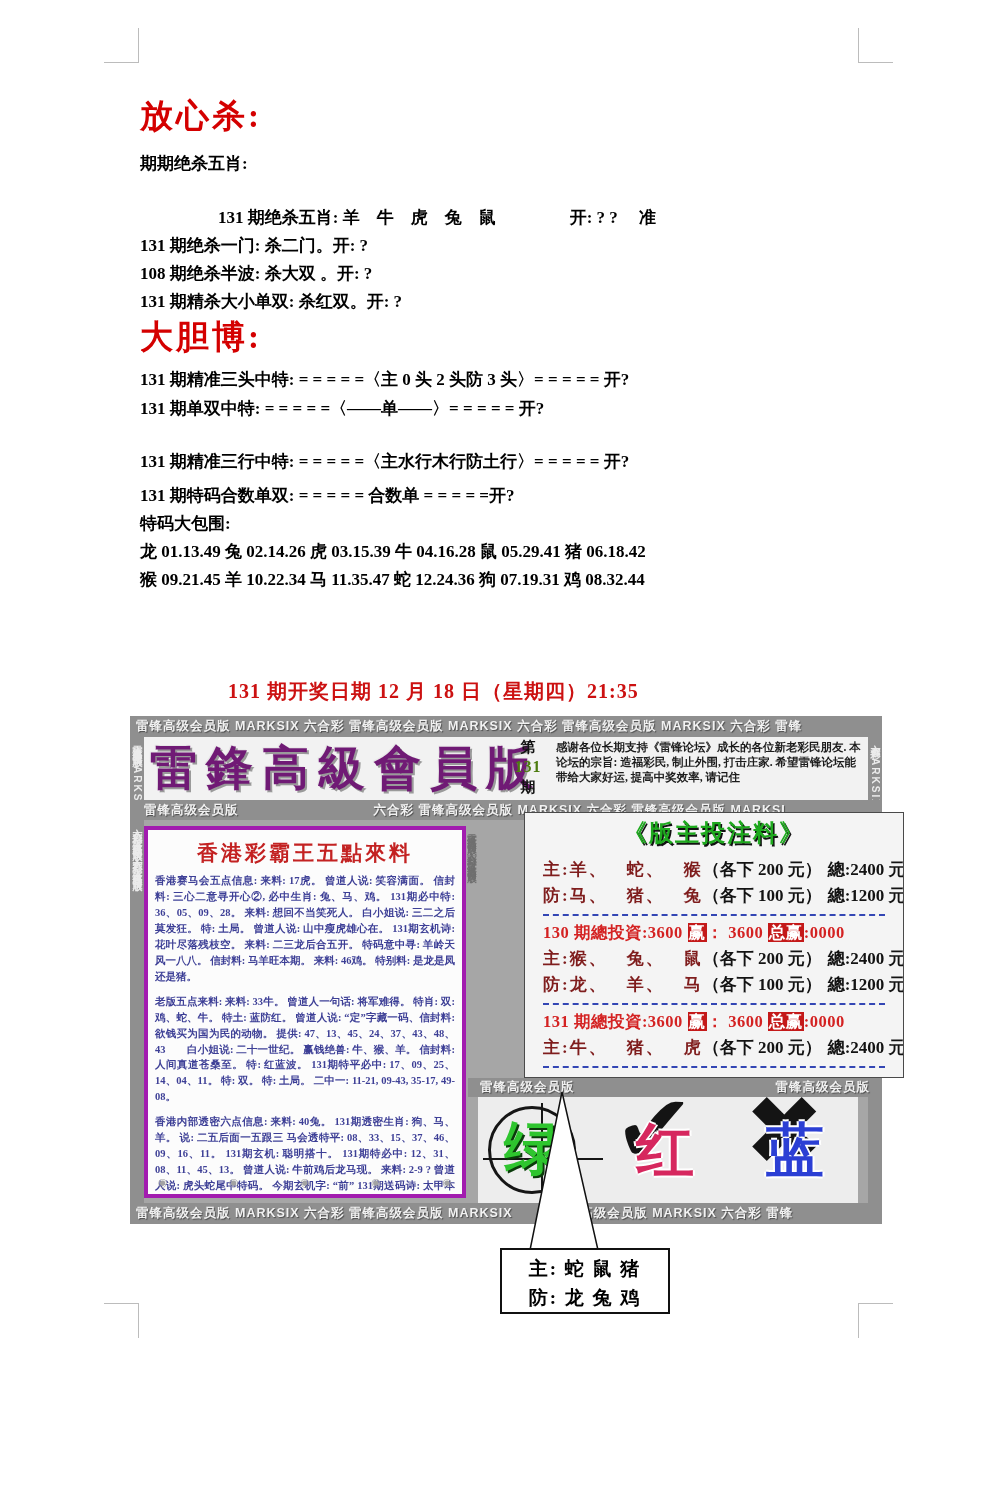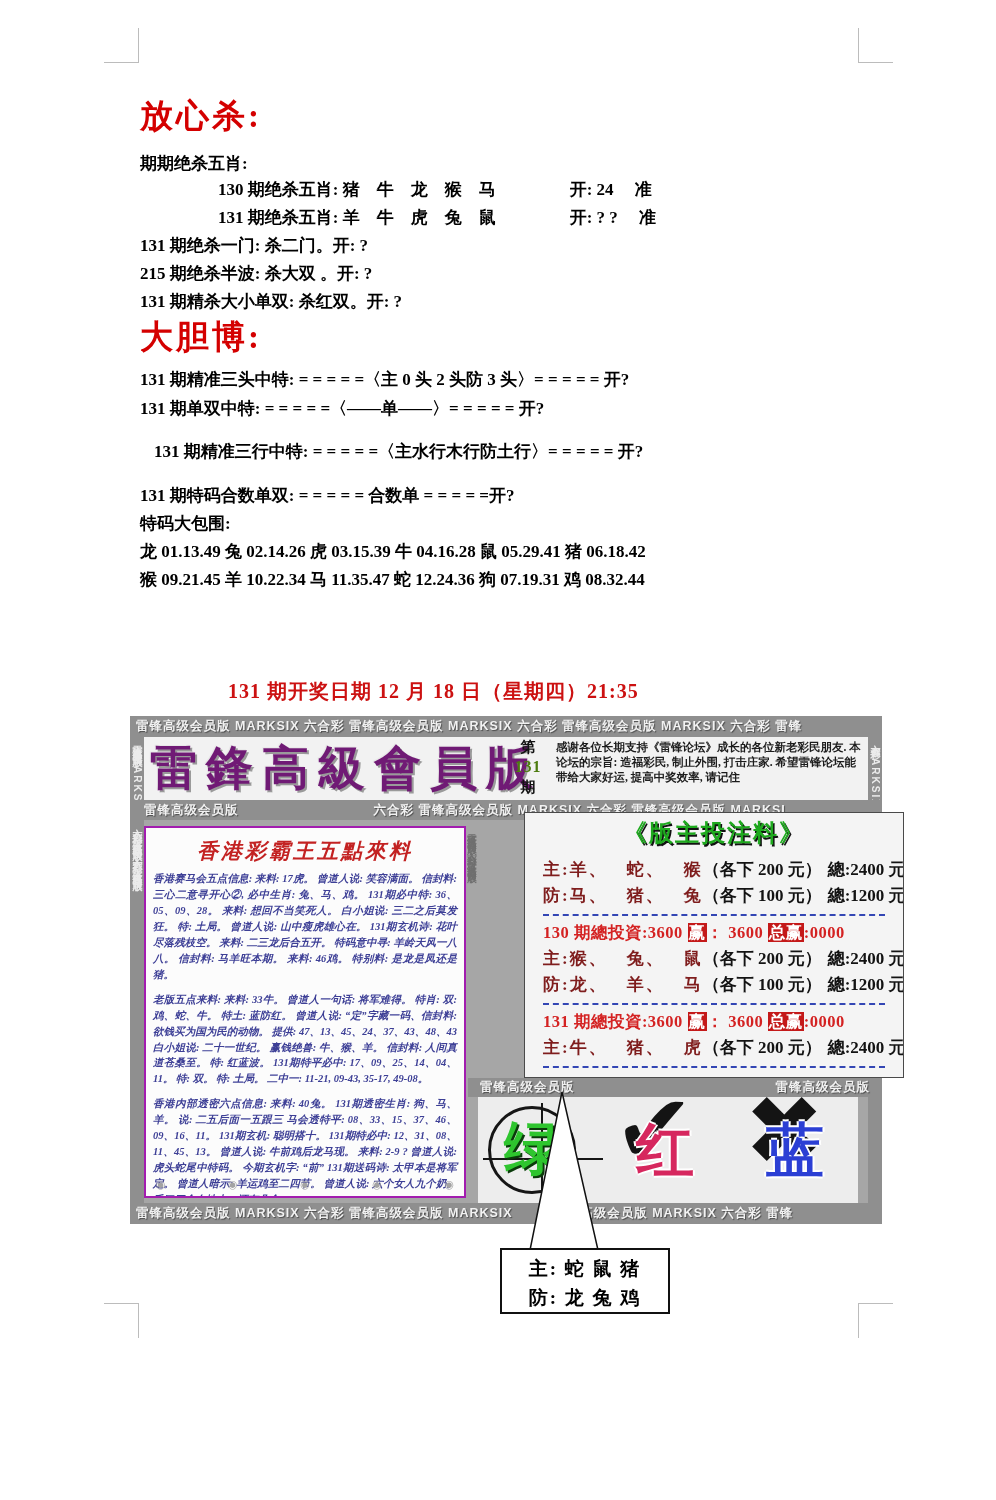--- a/index.html
+++ b/index.html
@@ -44,21 +44,21 @@
   .mast-title{position:absolute;left:6px;top:0px;font-size:47px;font-weight:900;color:#701a75;
               letter-spacing:9px;white-space:nowrap;text-shadow:2px 2px 0 #9a9a9a,-1px -1px 0 #e8e8e8;}
   .issue-v{position:absolute;left:366px;top:1px;width:36px;text-align:center;font-weight:bold;
            font-size:15px;line-height:1.28;color:#121212;}
   .issue-v .num{color:#4d7c0f;font-size:16px;letter-spacing:1px;}
   .notice{position:absolute;left:412px;right:6px;top:3px;font-size:11.5px;font-weight:bold;
           color:#1c1c1c;line-height:1.32;}
 
   
   .lpanel{position:absolute;left:14px;top:110px;width:322px;height:372px;background:#fcfcfc;
-          border:2px solid #a21caf;box-sizing:border-box;overflow:hidden;font-style:italic;}
+          border:4px solid #a21caf;box-sizing:border-box;overflow:hidden;}
   .lpanel-title{text-align:center;color:#c32222;font-size:21px;font-weight:bold;letter-spacing:3px;margin:9px 0 6px;}
   .lpanel p{margin:0 7px 9px;font-size:10.5px;line-height:1.52;color:#3d3f96;font-weight:bold;text-align:justify;}
   .stamps{position:absolute;bottom:5px;left:10px;right:10px;display:flex;justify-content:space-between;
           color:#a3a3a3;font-size:11px;}
 
   
   .rpanel{position:absolute;left:348px;top:96px;width:380px;height:266px;background:#f4f4f4;
           border:1px solid #4a4a4a;box-sizing:border-box;padding:2px 18px 0;overflow:hidden;margin-left:46px;}
   .rpanel-title{text-align:center;font-size:24px;font-weight:900;color:#1eaa1e;letter-spacing:2px;
                 text-shadow:1.5px 1.5px 0 #111;margin:2px 0 3px;}
@@ -95,34 +95,31 @@
 
 <div class="page">
 
   <div class="crop tl"></div>
   <div class="crop tr"></div>
   <div class="crop bl"></div>
   <div class="crop br"></div>
 
   <div class="sec-title" style="left:140px;top:94px;">放心杀:</div>
   <div class="tline" style="left:140px;top:152px;">期期绝杀五肖:</div>
-  <div class="tline" style="left:218px;top:178px;">
-    <span>130 期绝杀五肖: 猪　牛　龙　猴　马</span><span class="gap70"></span><span>开: 24　 准</span>
-  </div>
   <div class="tline" style="left:218px;top:206px;">
     <span>131 期绝杀五肖: 羊　牛　虎　兔　鼠</span><span class="gap70"></span><span>开: ? ?　 准</span>
   </div>
   <div class="tline" style="left:140px;top:234px;">131 期绝杀一门: 杀二门。开: ?</div>
-  <div class="tline" style="left:140px;top:262px;">215 期绝杀半波: 杀大双 。开: ?</div>
+  <div class="tline" style="left:140px;top:262px;">108 期绝杀半波: 杀大双 。开: ?</div>
   <div class="tline" style="left:140px;top:290px;">131 期精杀大小单双: 杀红双。开: ?</div>
 
   <div class="sec-title" style="left:140px;top:315px;">大胆博:</div>
   <div class="tline" style="left:140px;top:368px;">131 期精准三头中特: = = = = =〈主 0 头 2 头防 3 头〉= = = = =  开?</div>
   <div class="tline" style="left:140px;top:397px;">131 期单双中特: = = = = =〈——单——〉= = = = =  开?</div>
-  <div class="tline" style="left:140px;top:440px;margin-left:14px;">131 期精准三行中特: = = = = =〈主水行木行防土行〉= = = = =  开?</div>
+  <div class="tline" style="left:140px;top:450px;">131 期精准三行中特: = = = = =〈主水行木行防土行〉= = = = =  开?</div>
   <div class="tline" style="left:140px;top:484px;">131 期特码合数单双: = = = = =  合数单  = = = = =开?</div>
   <div class="tline" style="left:140px;top:512px;">特码大包围:</div>
   <div class="tline" style="left:140px;top:540px;">龙 01.13.49 兔 02.14.26 虎 03.15.39 牛 04.16.28 鼠 05.29.41 猪 06.18.42</div>
   <div class="tline" style="left:140px;top:568px;">猴 09.21.45 羊 10.22.34 马 11.35.47 蛇 12.24.36 狗 07.19.31 鸡 08.32.44</div>
 
 
   <div class="date-line">131 期开奖日期 12 月 18 日（星期四）21:35</div>
 
   <div class="poster">
     <div class="strip s-top">雷锋高级会员版  MARKSIX  六合彩  雷锋高级会员版  MARKSIX  六合彩  雷锋高级会员版  MARKSIX  六合彩  雷锋</div>

